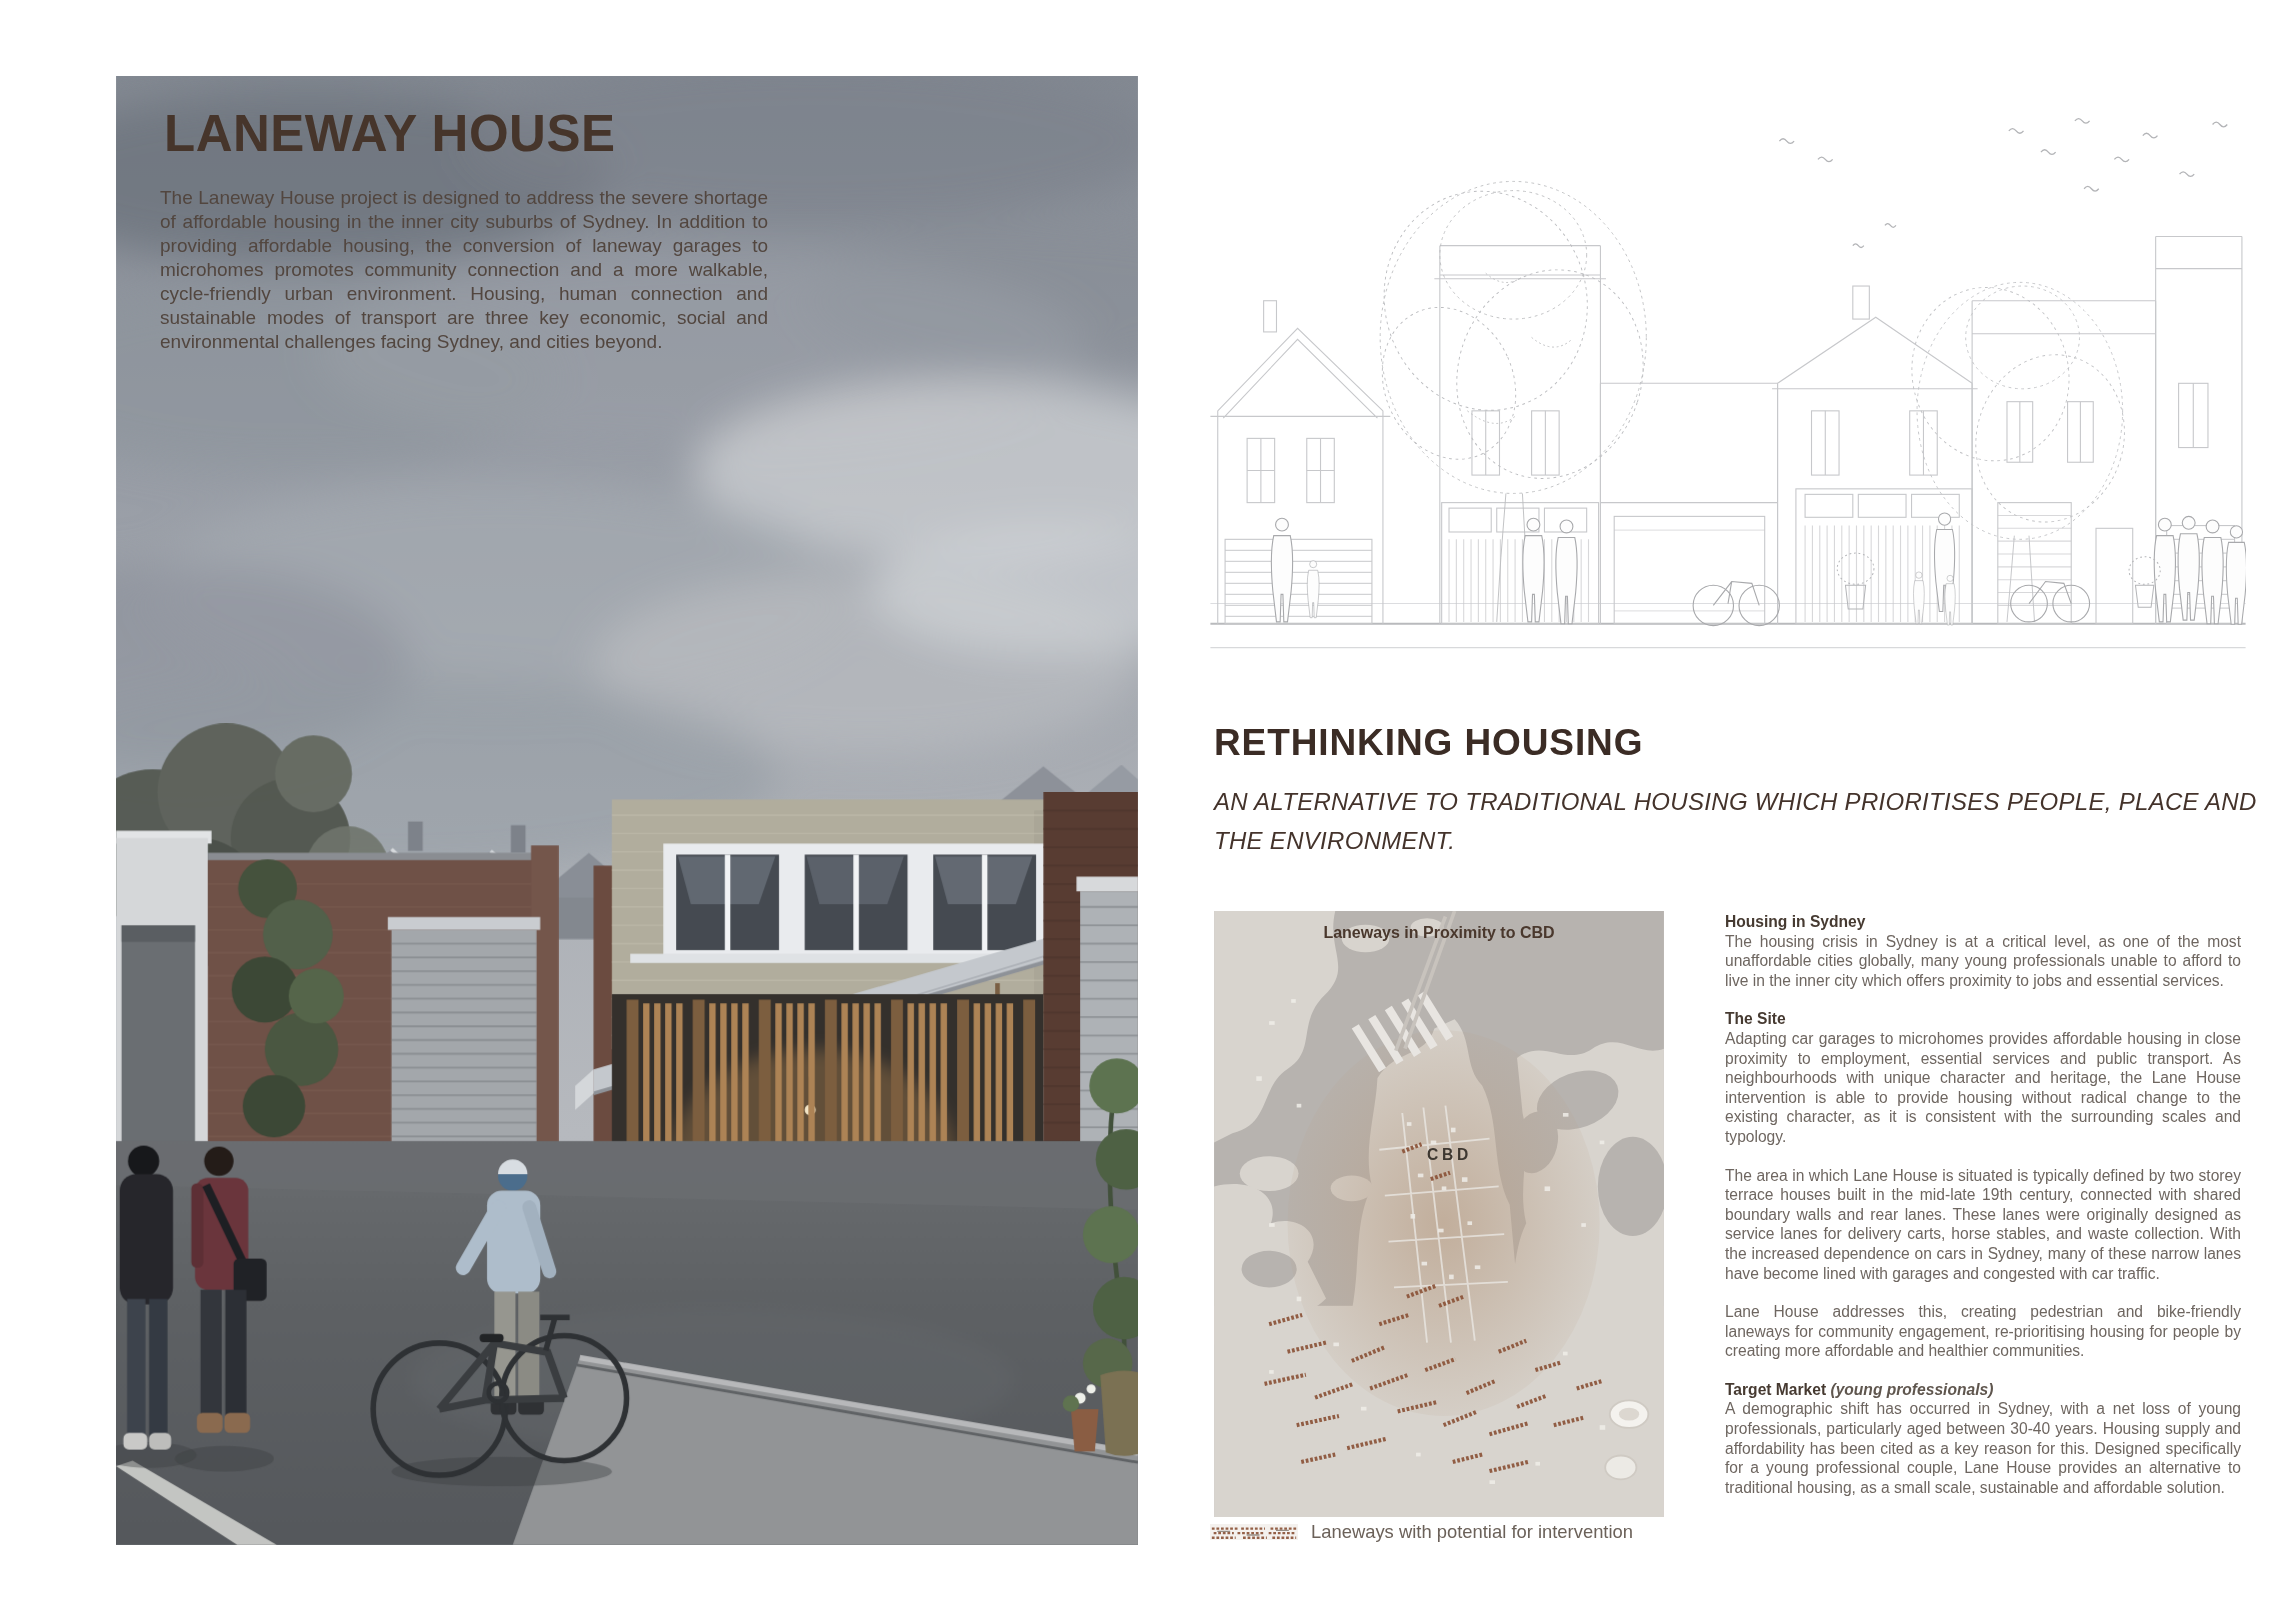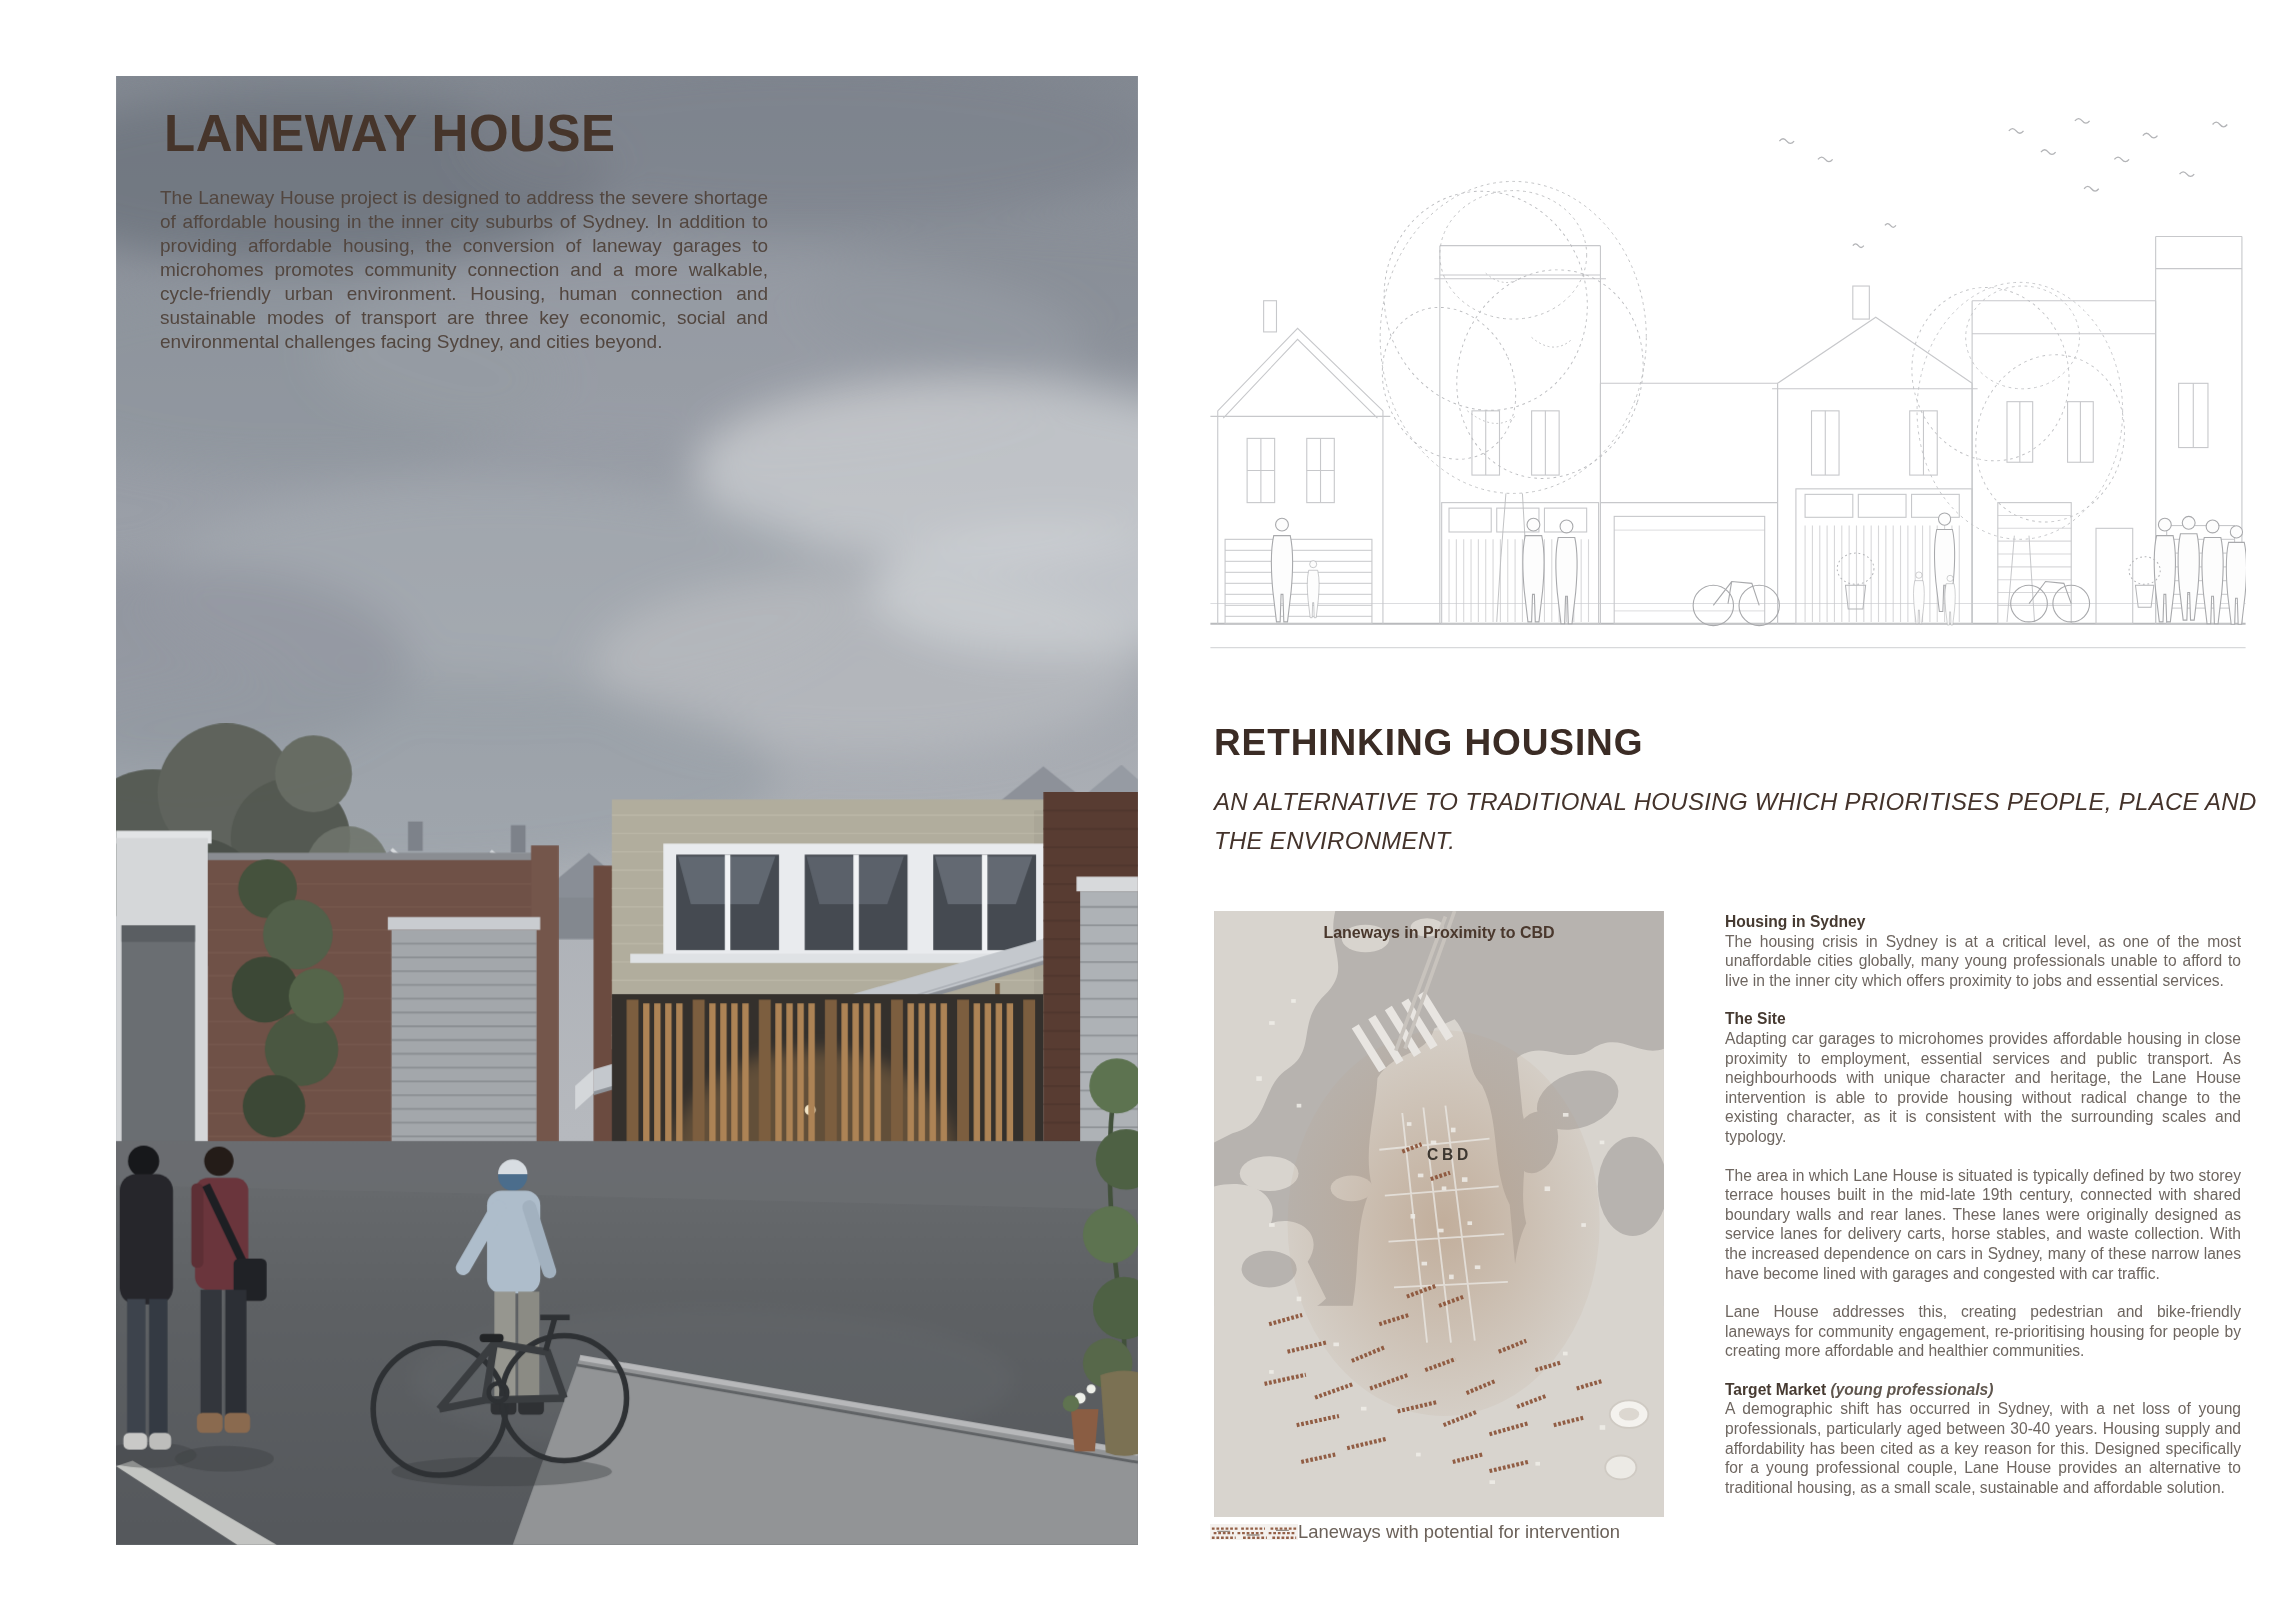--- a/index.html
+++ b/index.html
@@ -24,21 +24,21 @@
                font-style:italic;color:#44332b;line-height:39px;letter-spacing:0.3px;}
   .rethink-sub div{white-space:nowrap;}
 
   
   .map{position:absolute;left:1214px;top:911px;width:450px;height:606px;}
   .map svg{position:absolute;left:0;top:0;}
   .map-title{position:absolute;left:0;top:13px;width:100%;text-align:center;
              font-weight:bold;font-size:16px;color:#4a382d;}
   .cbd{position:absolute;left:213px;top:235px;font-size:15.6px;font-weight:bold;
        letter-spacing:3.7px;color:#3e3831;}
-  .map-caption{position:absolute;left:1210px;top:1521px;display:flex;align-items:center;}
+  .map-caption{position:absolute;left:1210px;top:1521px;display:flex;align-items:center;gap:13px;}
   .caption-text{font-size:18.4px;color:#6b6159;}
 
   
   .col{position:absolute;left:1725px;top:912px;width:516px;font-size:15.6px;
        line-height:19.6px;color:#6e6660;text-align:justify;}
   .sec{margin:0 0 19px 0;}
   .sec h3{margin:0;font-size:15.6px;line-height:19.6px;font-weight:bold;color:#463a31;text-align:left;}
   .sec h3 .note{font-style:italic;font-weight:bold;color:#5f564e;}
   .sec p{margin:0;}
 </style>

